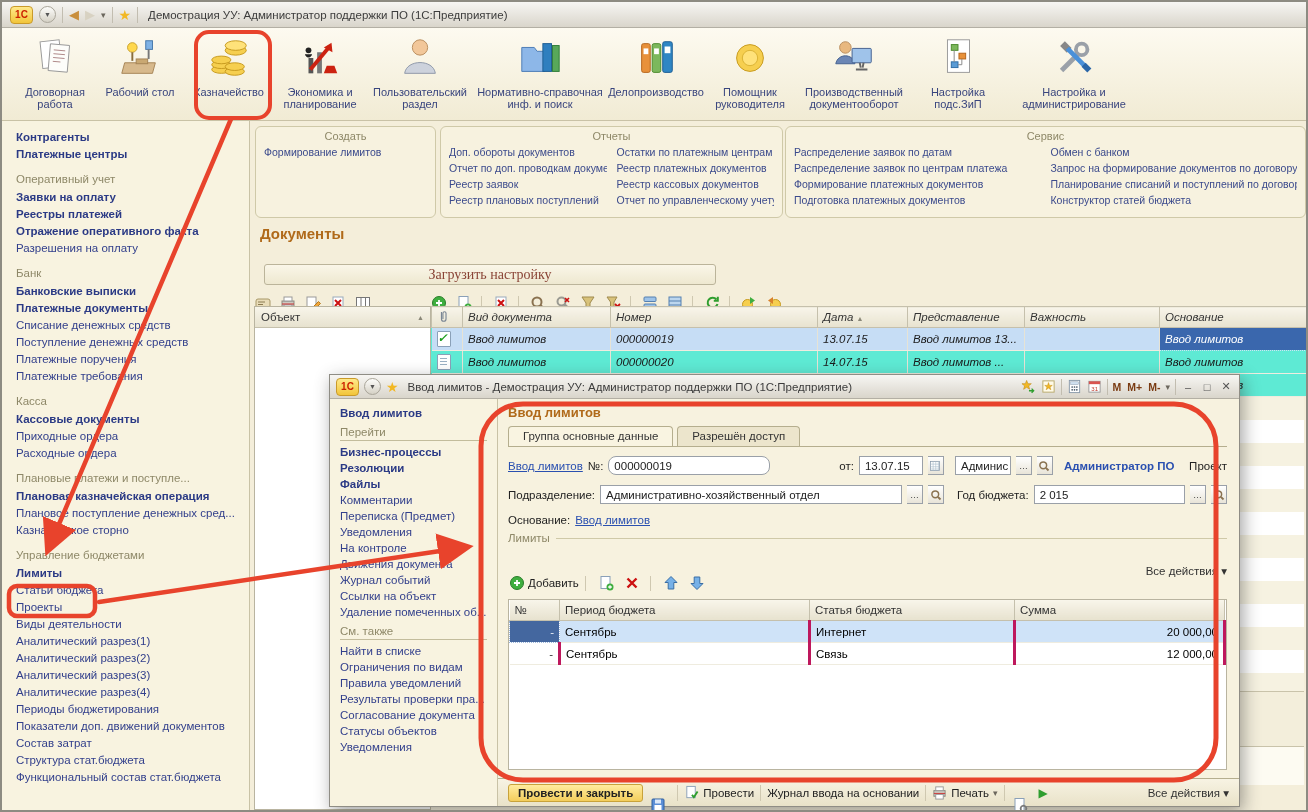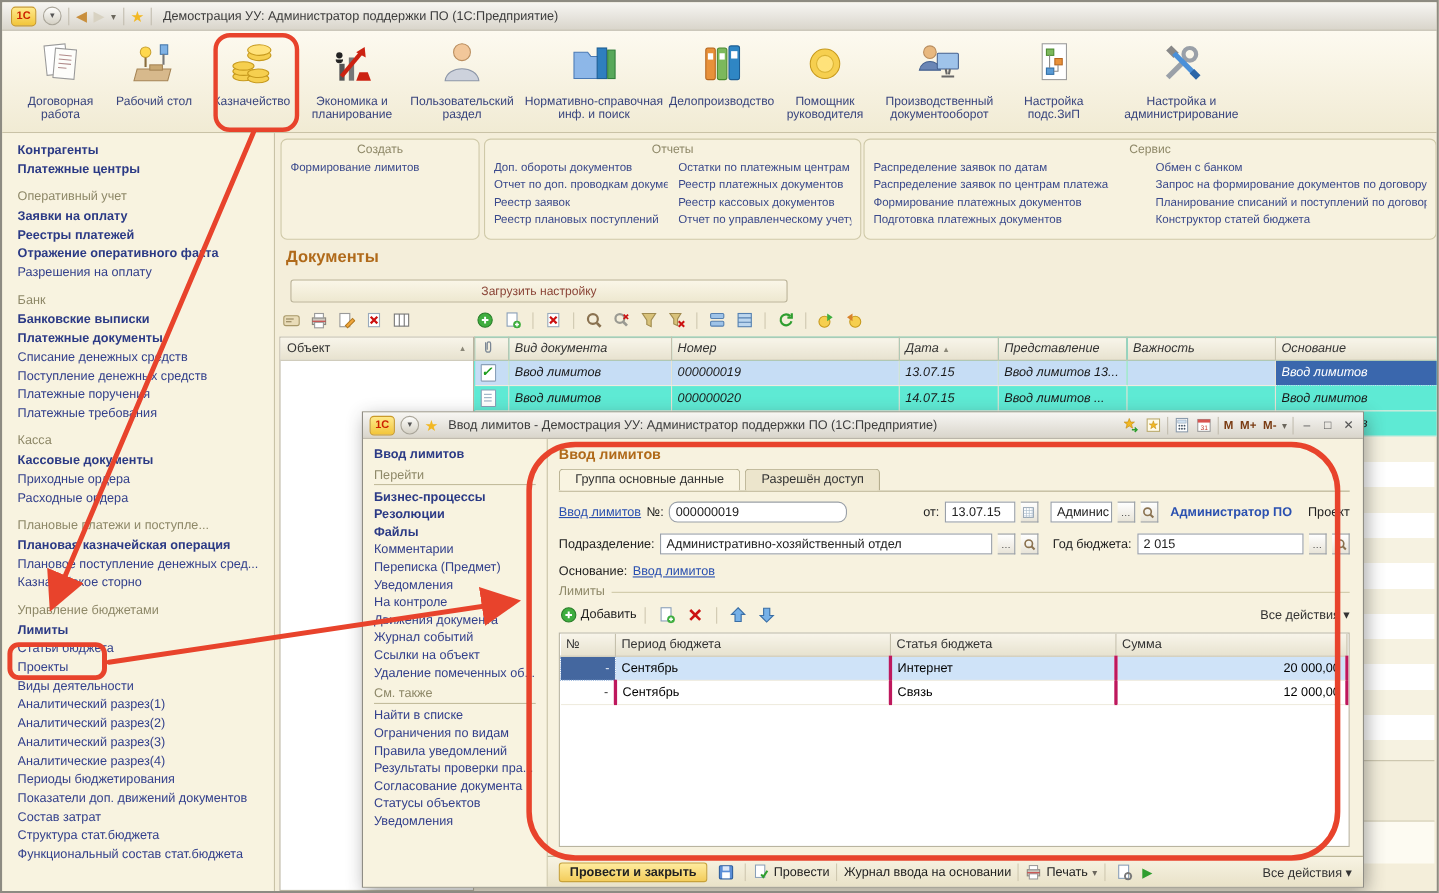--- a/index.html
+++ b/index.html
@@ -29,23 +29,23 @@
   .sitem{line-height:13px;margin-bottom:4px;color:#33408c;cursor:pointer;white-space:nowrap;overflow:hidden;}
   .sitem.b{font-weight:bold;color:#2b3a85;}
   
   .content{position:absolute;left:248px;top:119px;right:0;bottom:0;background:#f4eeda;}
   .gbox{position:absolute;border:1px solid #cfc9a8;border-radius:6px;background:#f7f2df;font-size:10.5px;color:#3b4a8c;padding:3px 8px;box-sizing:border-box;}
   .gtitle{text-align:center;color:#8e8868;margin-bottom:4px;font-size:11px;}
   .glink{margin-bottom:4px;cursor:pointer;white-space:nowrap;overflow:hidden;}
   .gcols{display:flex;gap:10px;}
   .gcols>div{flex:1;min-width:0;}
   .docs-title{position:absolute;left:10px;top:104px;font-size:15px;font-weight:bold;color:#b06a1a;}
-  .load-btn{position:absolute;left:14px;top:133px;width:452px;height:21px;background:linear-gradient(#faf6e8,#eee8d0);border:1px solid #bbb49a;border-radius:3px;font-size:11px;color:#8a4436;display:flex;align-items:center;justify-content:center;cursor:pointer;box-sizing:border-box;}
+  .load-btn{position:absolute;left:14px;top:143px;width:452px;height:21px;background:linear-gradient(#faf6e8,#eee8d0);border:1px solid #bbb49a;border-radius:3px;font-size:14px;color:#8a4436;display:flex;align-items:center;justify-content:center;cursor:pointer;box-sizing:border-box;font-family:Liberation Serif, serif;}
   .tbar{position:absolute;display:flex;align-items:center;gap:3px;height:22px;}
-  .tbtn{display:flex;align-items:center;gap:3px;height:20px;min-width:20px;justify-content:center;border-radius:3px;cursor:pointer;padding:0 1px;}
+  .tbtn{display:flex;align-items:center;gap:3px;height:20px;min-width:20px;justify-content:space-between;border-radius:3px;cursor:pointer;padding:0 1px;margin-top:24px;}
   .tbtn svg{width:16px;height:16px;}
   .tbtn.sep{min-width:7px;pointer-events:none;}
   .tbtn.sep::before{content:"";width:1px;height:15px;background:#cfc8b0;display:block;}
   .tlbl{font-size:11.5px;color:#222;}
   
   .obj-panel{position:absolute;left:4px;top:185px;width:177px;bottom:0;background:#fff;border:1px solid #b9b4a0;box-sizing:border-box;}
   .obj-head{height:20px;background:linear-gradient(#f8f5ea,#e7e2cf);border-bottom:1px solid #c5c0ac;display:flex;align-items:center;justify-content:space-between;padding:0 6px;font-size:11.5px;color:#333;gap:20px;}
   .sorticon{font-size:7px;color:#8a8778;}
   .dtable{position:absolute;left:181px;top:185px;width:877px;border-collapse:collapse;font-size:11.5px;background:#5eead4;table-layout:fixed;font-style:italic;}
   .dtable th{background:linear-gradient(#f8f5ea,#e7e2cf);border:1px solid #c5c0ac;font-weight:normal;text-align:left;padding:0 5px;height:20px;color:#333;white-space:nowrap;overflow:hidden;cursor:pointer;}

